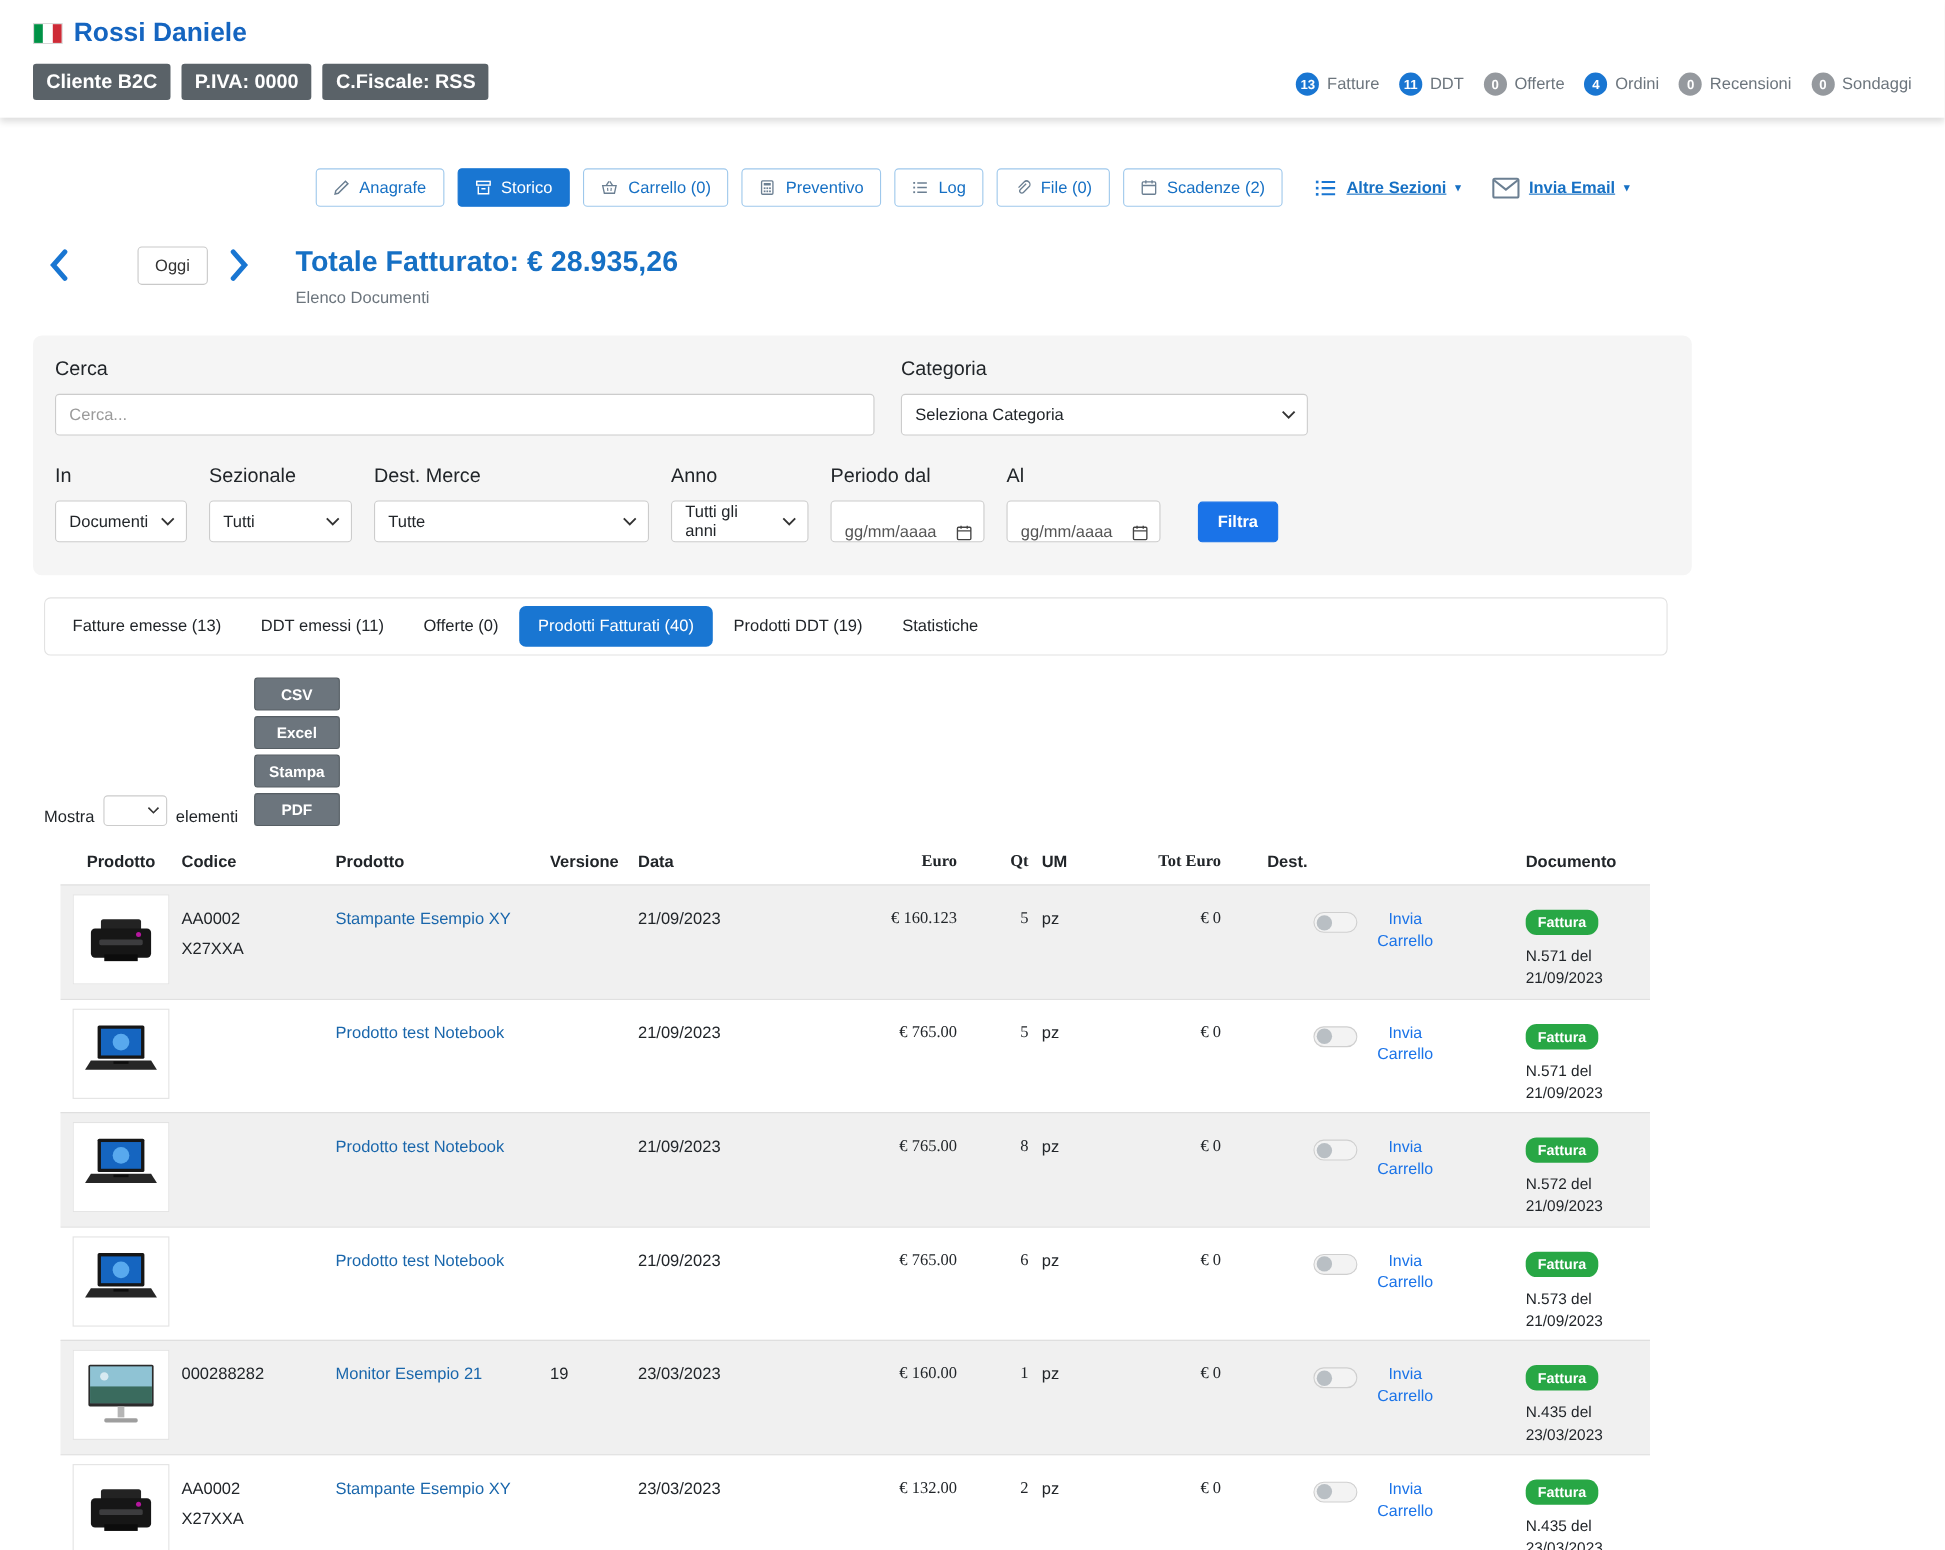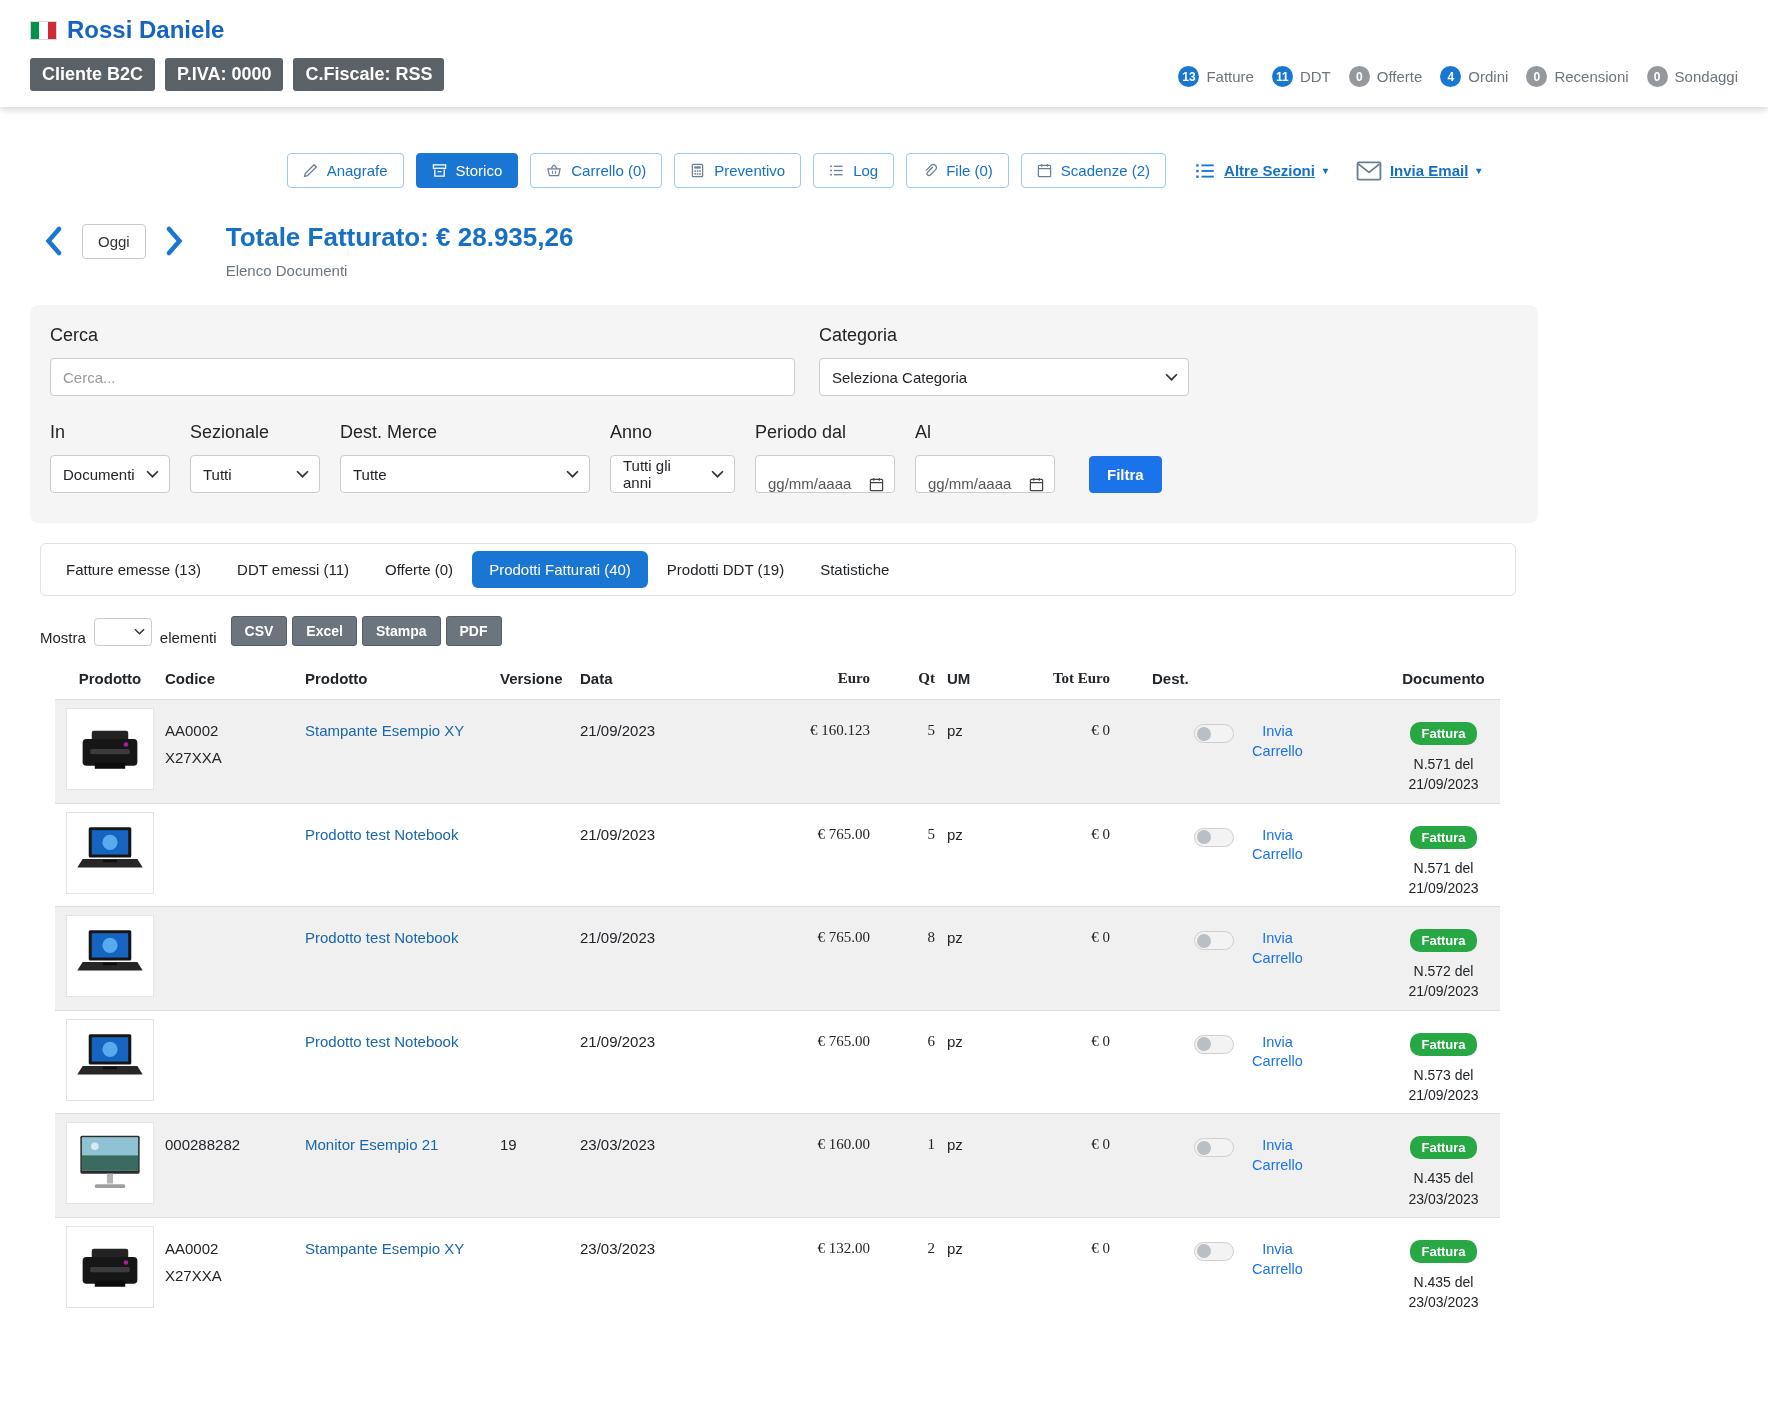--- a/index.html
+++ b/index.html
@@ -56,21 +56,21 @@
   .toolbar-link .lnk-text{ text-decoration:underline; }
   .toolbar-link .caret-char{ font-size:10px; }
   .toolbar-link .ts-icon{ color:var(--primary); display:inline-flex; }
   .toolbar-link .env-icon{ color:#6b7f92; display:inline-flex; }
 
   
   .summary{ margin:34px 40px 0 40px; display:flex; align-items:flex-start; gap:16px; }
   .chev-btn{ background:none; border:none; padding:4px 2px; cursor:pointer; color:var(--primary); display:inline-flex; }
   .oggi-btn{
     background:#fff; border:1px solid #c9c9c9; border-radius:4px; padding:8px 15px;
-    font-size:15px; color:#333; font-family:inherit; cursor:pointer; margin-top:2px;
+    font-size:15px; color:#333; font-family:inherit; cursor:pointer; margin-top:2px;margin-left:43px;
   }
   .summary-text{ margin-left:22px; }
   .total-title{ margin:0; font-size:26px; font-weight:bold; color:#1670c4; }
   .subtitle{ color:#6c757d; font-size:15px; margin-top:9px; }
 
   
   .filter-panel{
     margin:26px 30px 0 30px; width:1508px; background:#f5f5f5;
     border-radius:8px; padding:20px 20px 30px 20px;
   }
@@ -106,37 +106,37 @@
   .tab{
     background:none; border:none; font-family:inherit; font-size:15px; color:#212529;
     padding:10px 17px; border-radius:6px; cursor:pointer; white-space:nowrap;
   }
   .tab.active{ background:var(--primary); color:#fff; }
 
   
   .table-controls{ margin:20px 40px 0 40px; display:flex; align-items:flex-end; gap:8px; }
   .table-controls .lbl{ font-size:15px; color:#212529; }
   .select-small{ width:58px; height:28px; padding:0 6px; }
-  .export-group{ display:flex; gap:5px; margin-left:6px; }
+  .export-group{ display:flex; gap:5px; margin-left:6px;flex-direction:column; }
   .export-btn{
     background:#6c757d; border:1px solid #565e64; color:#fff; font-size:14px;
     font-weight:bold; font-family:inherit; padding:6px 13px; border-radius:3px; cursor:pointer;
   }
 
   
   .ptable{ margin:14px 40px 0 55px; width:1445px; }
   .trow{
     display:grid;
     grid-template-columns:110px 140px 195px 80px 170px 120px 65px 75px 100px 130px 75px 185px;
     align-items:start; border-top:1px solid #ddd;
   }
   .trow.thead{ border-top:none; padding:10px 0 12px 0; align-items:end; }
   .th{ font-weight:bold; font-size:15px; color:#212529; }
   .th.num,.td.num{ text-align:right;font-family:Liberation Serif, serif; }
-  .th.doc-col,.td-doc{ padding-left:72px;text-align:center; }
+  .th.doc-col,.td-doc{ padding-left:72px; }
   .trow.striped{ background:#f0f0f0; }
   .td{ padding-top:14px; font-size:15px; color:#212529; min-height:1px; }
   .trow:not(.thead){ min-height:88px; padding:8px 0; }
   .td-img{ padding-top:0; display:flex; justify-content:center; }
   .product-img{
     width:88px; height:82px; background:#fff; border:1px solid #e3e3e3;
     display:flex; align-items:center; justify-content:center;
   }
   .product-img svg{ width:80px; height:76px; }
   .code-line{ font-size:15px; } .code-line.second{ margin-top:10px; }

